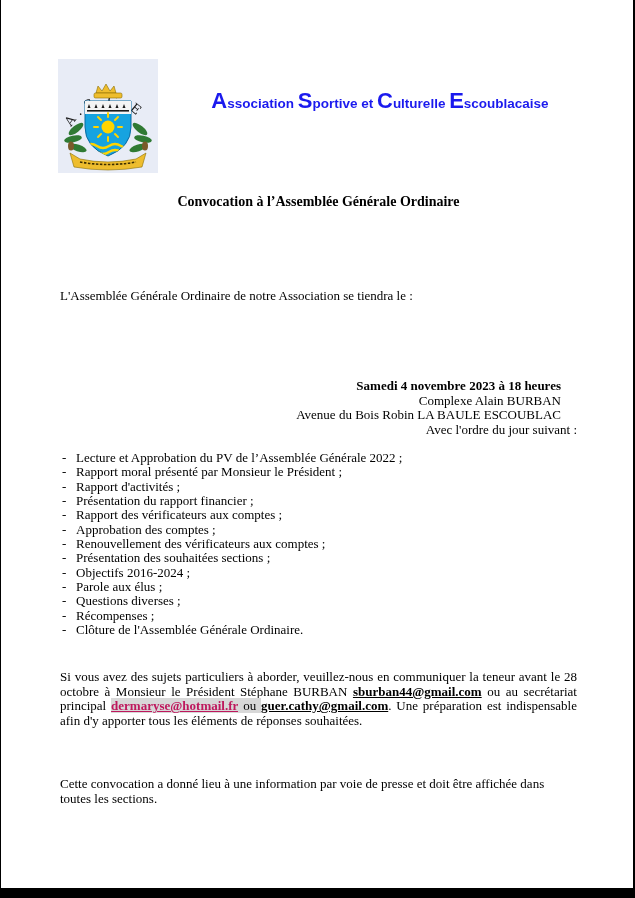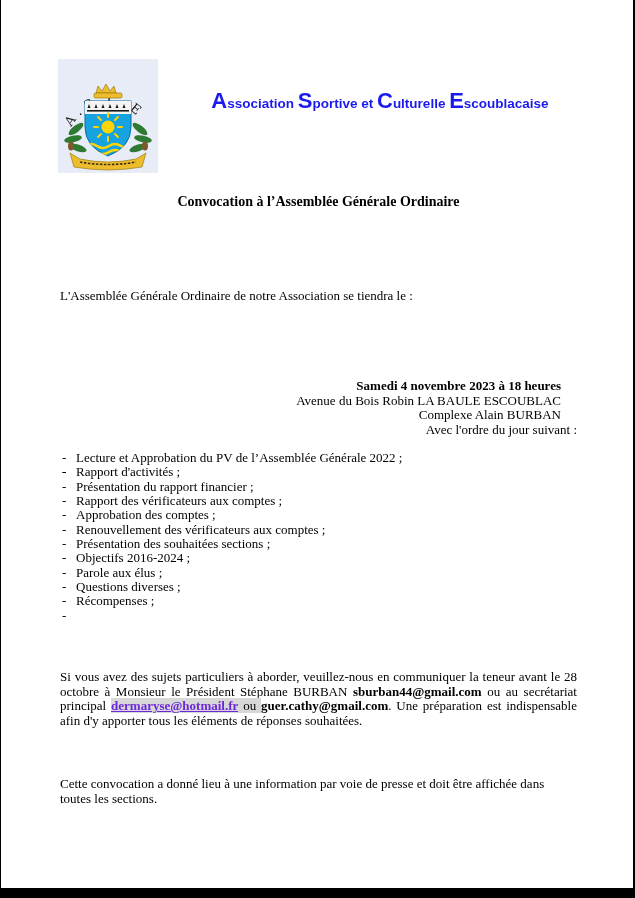--- a/index.html
+++ b/index.html
@@ -47,23 +47,23 @@
   .agenda {
     position:absolute; left:62px; top:451px; width:515px;
     list-style:none; line-height:14.35px;
   }
   .agenda li { padding-left:14px; position:relative; }
   .agenda li .dash { position:absolute; left:0; top:0; }
   .contact {
     position:absolute; left:60px; top:670px; width:517px;
     text-align:justify; line-height:14.5px;
   }
-  .contact .email { font-weight:bold; }
+  .contact .email { font-weight:bold;text-decoration:underline; }
   .contact .hl { background:var(--highlight,#d8d8d8); }
-  .contact a.linked { color:#6d28d9; text-decoration:underline; cursor:pointer; }
+  .contact a.linked { color:#be185d; text-decoration:underline; cursor:pointer; }
   .closing { position:absolute; left:60px; top:776px; width:517px; line-height:15px; }
 
   
   .mono-text { font-family:"DejaVu Serif", serif; font-size:13px; fill:#1a1a1a; letter-spacing:4.5px; }
   .gold   { fill:var(--gold,#eebd2e); stroke:#8a6d00; stroke-width:0.6; }
   .shield-blue { fill:var(--shield-blue,#17a3e0); }
   .wave   { stroke:var(--sun,#ffd400); stroke-width:2.4; fill:none; }
   .sunfill{ fill:var(--sun,#ffd400); }
   .branch { fill:var(--branch,#2f7a33); }
   .cone   { fill:#7a5a2a; }
@@ -155,39 +155,39 @@
       <span class="big">A</span><span>ssociation </span><span class="big">S</span><span>portive et </span><span class="big">C</span><span>ulturelle </span><span class="big">E</span><span>scoublacaise</span>
     </div>
   </div>
 
   <div class="doc-title">Convocation à l’Assemblée Générale Ordinaire</div>
 
   <div class="intro">L'Assemblée Générale Ordinaire de notre Association se tiendra le :</div>
 
   <div class="event-block">
     <div class="dt">Samedi 4 novembre 2023 à 18 heures</div>
+    <div>Complexe Alain BURBAN</div>
     <div>Avenue du Bois Robin LA BAULE ESCOUBLAC</div>
-    <div>Complexe Alain BURBAN</div>
   </div>
 
   <div class="agenda-intro">Avec l'ordre du jour suivant :</div>
   <ul class="agenda">
     <li><span class="dash">-</span><span>Lecture et Approbation du PV de l’Assemblée Générale 2022 ;</span></li>
-    <li><span class="dash">-</span></li>
+    <li><span class="dash">-</span><span>Rapport moral présenté par Monsieur le Président ;</span></li>
     <li><span class="dash">-</span><span>Rapport d'activités ;</span></li>
     <li><span class="dash">-</span><span>Présentation du rapport financier ;</span></li>
     <li><span class="dash">-</span><span>Rapport des vérificateurs aux comptes ;</span></li>
     <li><span class="dash">-</span><span>Approbation des comptes ;</span></li>
     <li><span class="dash">-</span><span>Renouvellement des vérificateurs aux comptes ;</span></li>
     <li><span class="dash">-</span><span>Présentation des souhaitées sections ;</span></li>
     <li><span class="dash">-</span><span>Objectifs 2016-2024 ;</span></li>
     <li><span class="dash">-</span><span>Parole aux élus ;</span></li>
     <li><span class="dash">-</span><span>Questions diverses ;</span></li>
     <li><span class="dash">-</span><span>Récompenses ;</span></li>
-    <li><span class="dash">-</span></li>
+    <li><span class="dash">-</span><span>Clôture de l'Assemblée Générale Ordinaire.</span></li>
   </ul>
 
   <p class="contact"><span>Si vous avez des sujets particuliers à aborder, veuillez-nous en communiquer la teneur avant le 28 octobre à Monsieur le Président Stéphane BURBAN </span><span class="email">sburban44@gmail.com</span><span> ou au secrétariat principal </span><a class="email hl linked">dermaryse@hotmail.fr</a><span class="hl"> ou </span><span class="email">guer.cathy@gmail.com</span><span>. Une préparation est indispensable afin d'y apporter tous les éléments de réponses souhaitées.</span></p>
 
   <p class="closing">Cette convocation a donné lieu à une information par voie de presse et doit être affichée dans toutes les sections.</p>
 
   <div class="bottom-bar"></div>
 </div>
 
 </body></html>

